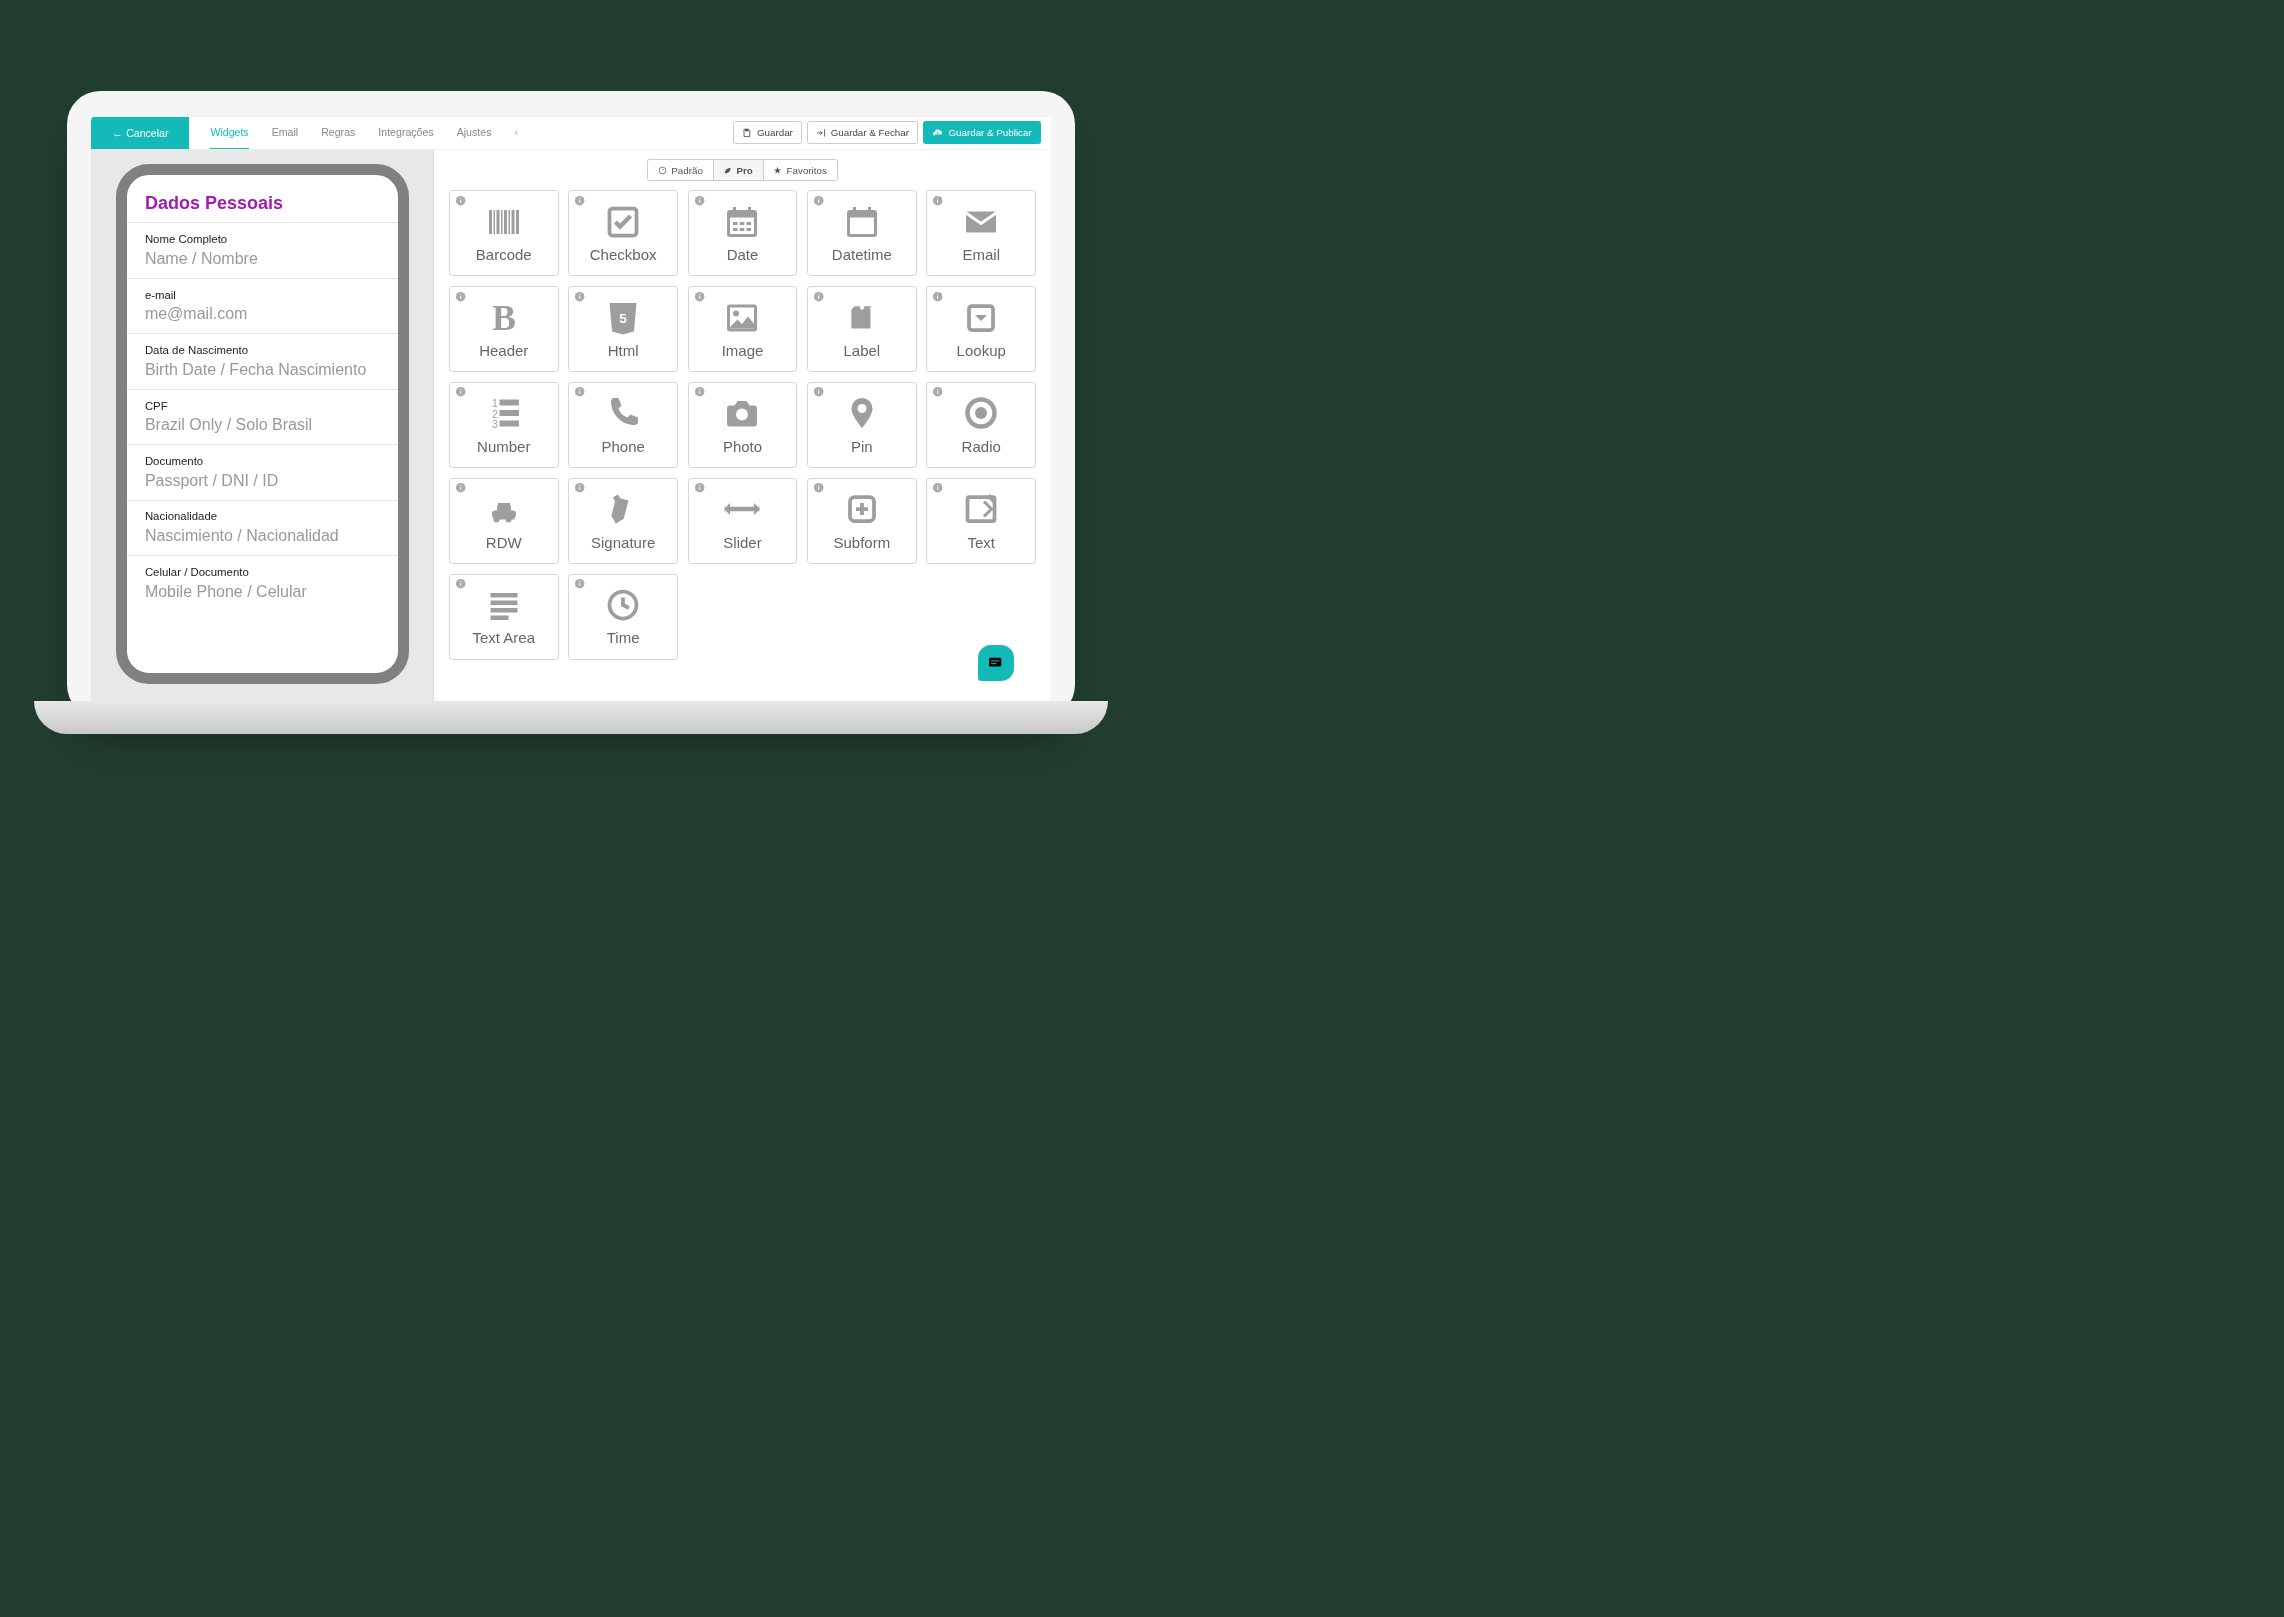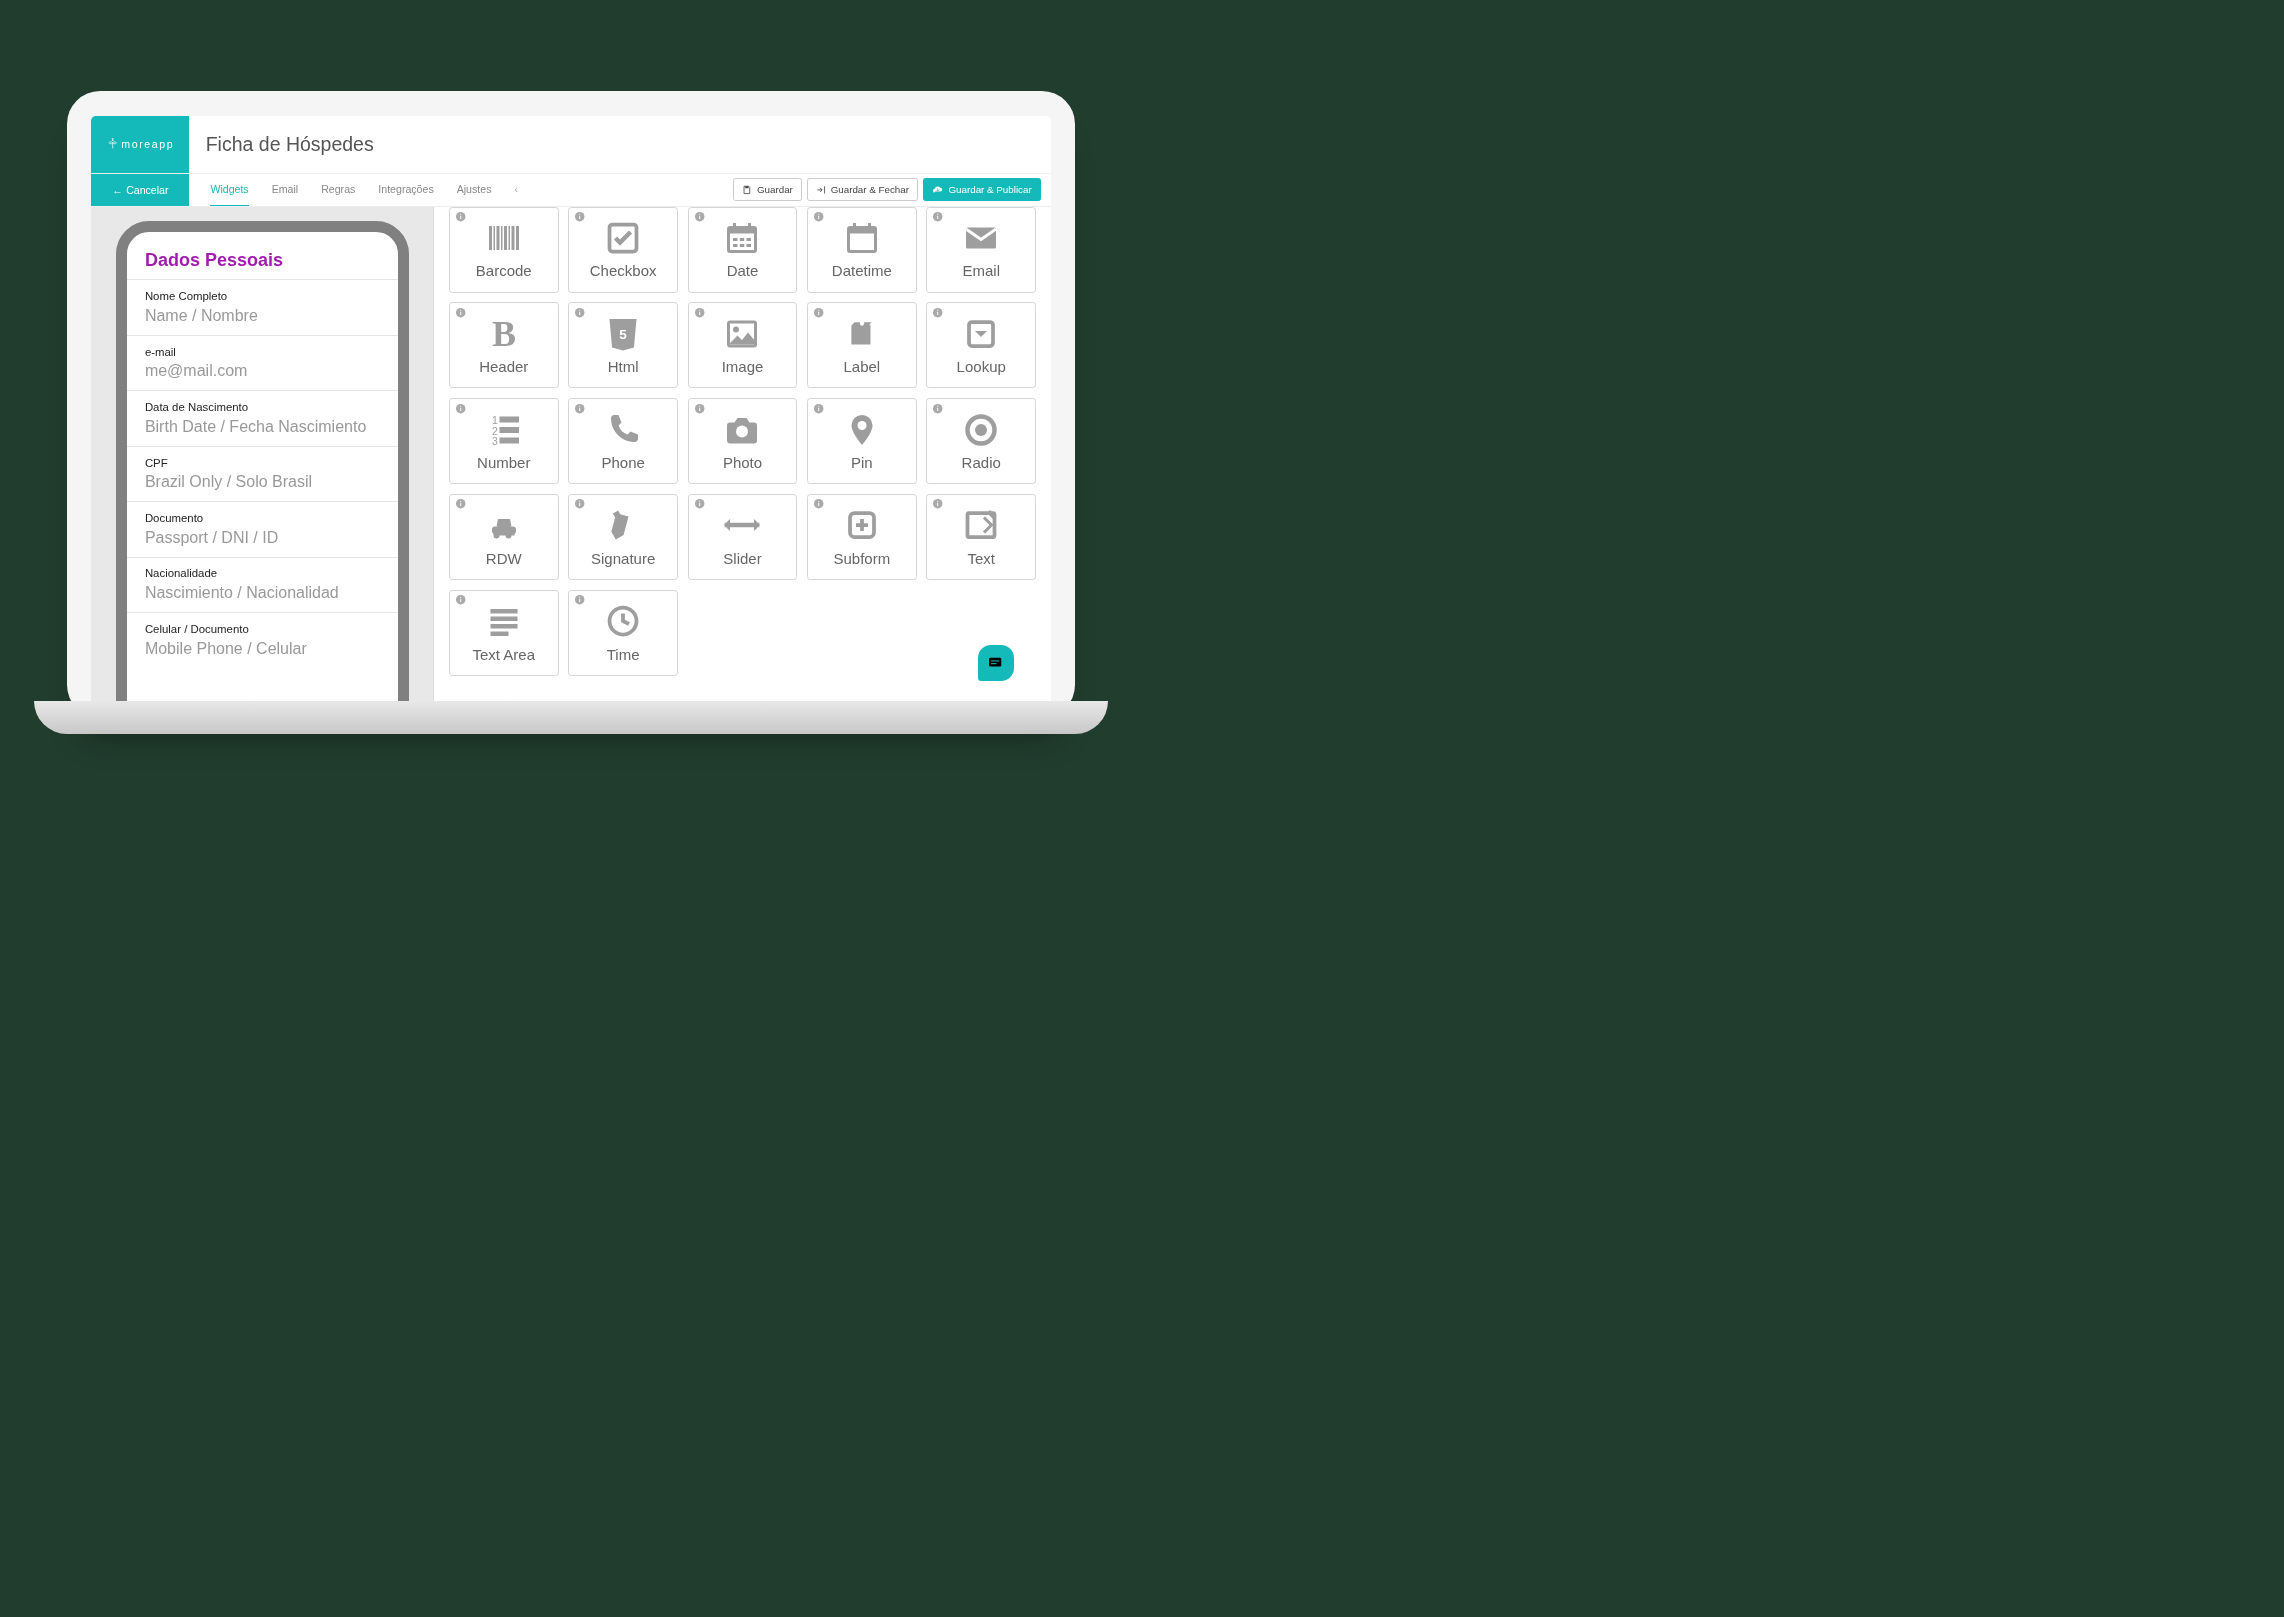--- a/index.html
+++ b/index.html
@@ -195,29 +195,20 @@
 <symbol id="i-plant" viewBox="0 0 24 24">
         <path d="M12 22V10M12 10c-3-3-6-2-8 0 2 3 5 3 8 0zm0 0c3-3 6-2 8 0-2 3-5 3-8 0zm0-4c0-3 2-5 0-6-2 1 0 3 0 6z" stroke="currentColor" fill="none" stroke-width="1.5"></path>
       </symbol>
 </defs>
 </svg>
 
 <div class="laptop">
   <div class="screen">
     <div class="app">
 
-      <div class="topbar">
-        <div class="brand">
-          <svg viewBox="0 0 14 14" width="11.4" height="11.4">
-              <use href="#i-plant"></use>
-            </svg>
-          <span>moreapp</span>
-        </div>
-        <div class="title">Ficha de Hóspedes</div>
-      </div>
 
       <div class="navrow">
         <div class="cancel">
           <span style="margin-right:3.3px">←</span>
           <span>Cancelar</span>
         </div>
         <div class="tabs" id="tabs">
             <span class="active">Widgets</span>
             <span>Email</span>
             <span>Regras</span>
@@ -278,20 +269,33 @@
                 </div>
                 <div class="field">
                   <div class="field-label">Celular / Documento</div>
                   <div class="field-ph">Mobile Phone / Celular</div>
                 </div>
               </div>
           </div>
         </div>
 
         <div class="builder">
+          <div class="filter-row">
+            <div class="segmented" id="filters">
+                <span><svg width="9" height="9" style="fill:#666" viewBox="0 0 11 11">
+                    <use href="#i-dash"></use>
+                  </svg>Padrão</span>
+                <span class="active"><svg width="9" height="9" style="fill:#666" viewBox="0 0 11 11">
+                    <use href="#i-leaf"></use>
+                  </svg>Pro</span>
+                <span><svg width="9" height="9" style="fill:#666" viewBox="0 0 11 11">
+                    <use href="#i-star"></use>
+                  </svg>Favoritos</span>
+              </div>
+          </div>
           <div class="widgets" id="widgets">
               <div class="widget">
                 <svg class="info" viewBox="0 0 14 14" width="11.4" height="11.4">
                   <use href="#i-info"></use>
                 </svg>
                 <svg class="ico" viewBox="0 0 44 44" width="36" height="36">
                   <use href="#i-barcode"></use>
                 </svg>
                 <div class="wl">Barcode</div>
               </div>

